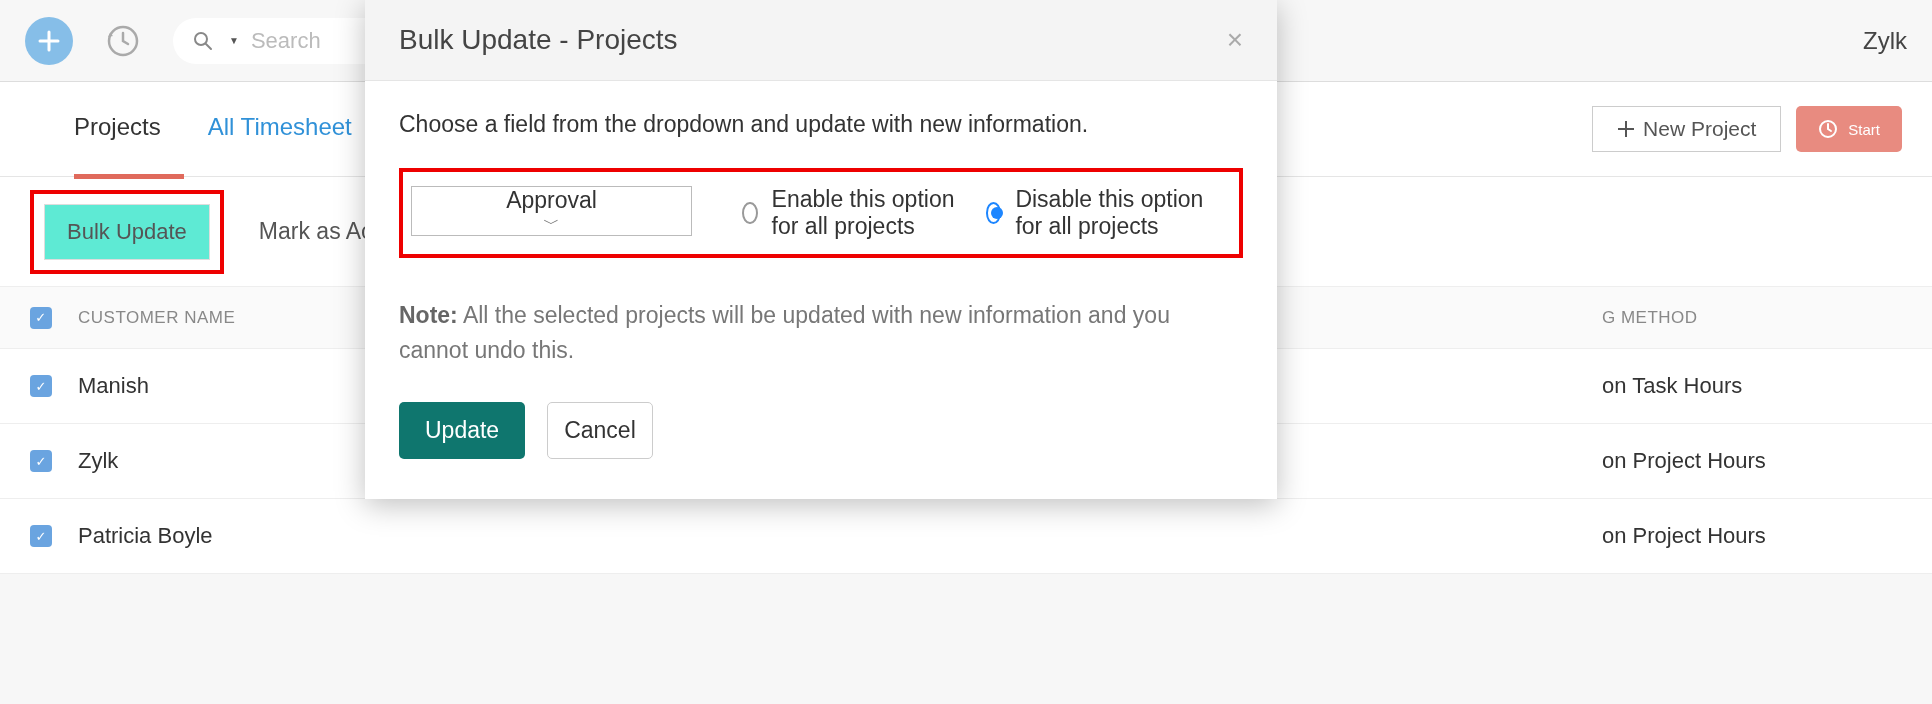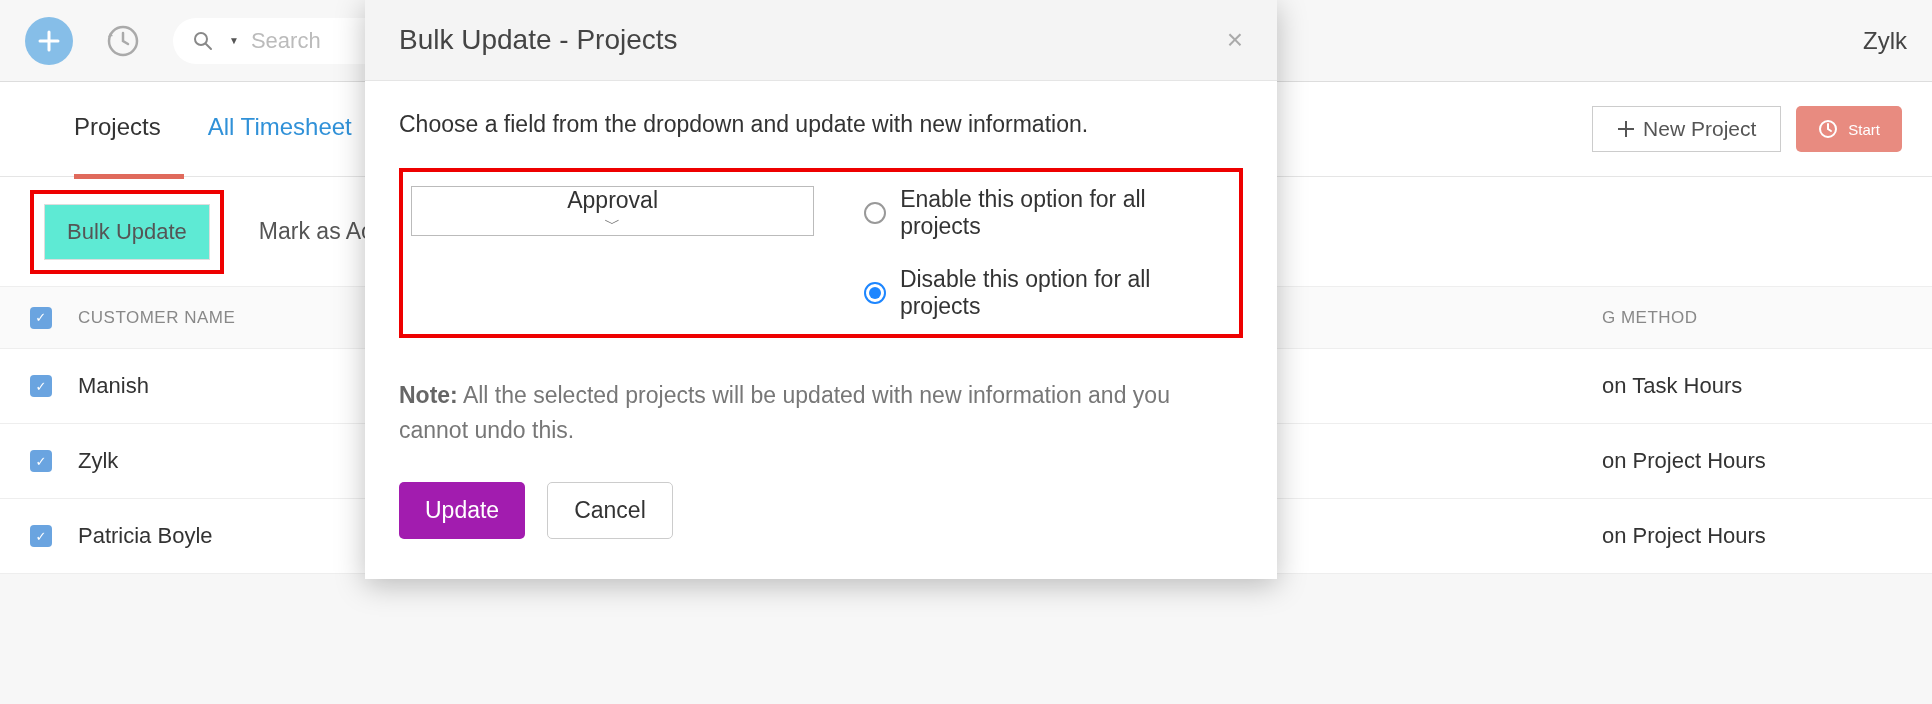--- a/index.html
+++ b/index.html
@@ -42,30 +42,30 @@
     
     
     .modal-backdrop { position: absolute; left: 365px; top: 0; width: 912px; background: #fff; box-shadow: 0 6px 28px rgba(0,0,0,0.25); z-index: 100; }
     .modal-header { background: #f4f4f4; padding: 24px 34px; font-size: 28px; color: #444; display: flex; justify-content: space-between; align-items: center; border-bottom: 1px solid #e5e5e5; }
     .modal-close { color: #aaa; font-size: 28px; cursor: pointer; }
     .modal-body { padding: 30px 34px 40px; font-size: 23px; color: #333; }
     .modal-desc { margin-bottom: 30px; font-size: 23px; }
     .field-box { border: 4px solid #e00; padding: 14px 8px; display: flex; gap: 50px; align-items: flex-start; }
     .dropdown { border: 1px solid #bbb; width: 410px; height: 50px; padding: 0 16px; font-size: 23px; display: flex; align-items: center; justify-content: space-between; cursor: pointer; color: #333; background: #fff; flex-direction: column; }
     .dropdown-caret { color: #777; font-size: 16px; }
-    .radio-group { display: flex; flex-direction: column; gap: 26px; font-size: 23px; }
+    .radio-group { display: flex; flex-direction: row; gap: 2px; font-size: 23px; }
     .radio-row { display: flex; align-items: center; gap: 14px; cursor: pointer; }
     .radio { width: 22px; height: 22px; border: 2px solid #999; border-radius: 50%; display: inline-block; background: #fff; }
     .radio.selected { border: 2px solid #1d86ff; position: relative; }
     .radio.selected::after { content: ""; position: absolute; width: 12px; height: 12px; background: #1d86ff; border-radius: 50%; top: 3px; left: 3px; }
     .modal-note { margin-top: 40px; font-size: 23px; color: #777; line-height: 1.5; }
     .modal-note b { color: #666; font-weight: 600; }
     .modal-actions { margin-top: 35px; display: flex; gap: 22px; }
-    .update-btn { background: #a21caf; color: #fff; border: none; font-size: 23px; padding: 14px 26px; border-radius: 5px; cursor: pointer; }
-    .cancel-btn { background: #fff; color: #333; border: 1px solid #ccc; font-size: 23px; padding: 14px 26px; border-radius: 5px; cursor: pointer; }
+    .update-btn { background: #0f766e; color: #fff; border: none; font-size: 23px; padding: 14px 26px; border-radius: 5px; cursor: pointer; }
+    .cancel-btn { background: #fff; color: #333; border: 1px solid #ccc; font-size: 23px; padding: 14px 16px; border-radius: 5px; cursor: pointer; }
   </style>
 </head>
 <body>
 
 <div class="topbar">
   <div class="topbar-left">
     <div class="add-btn">
       <svg width="22" height="22" viewBox="0 0 22 22">
           <path d="M11 2v18M2 11h18" stroke="#fff" stroke-width="3" stroke-linecap="round"></path>
         </svg>

